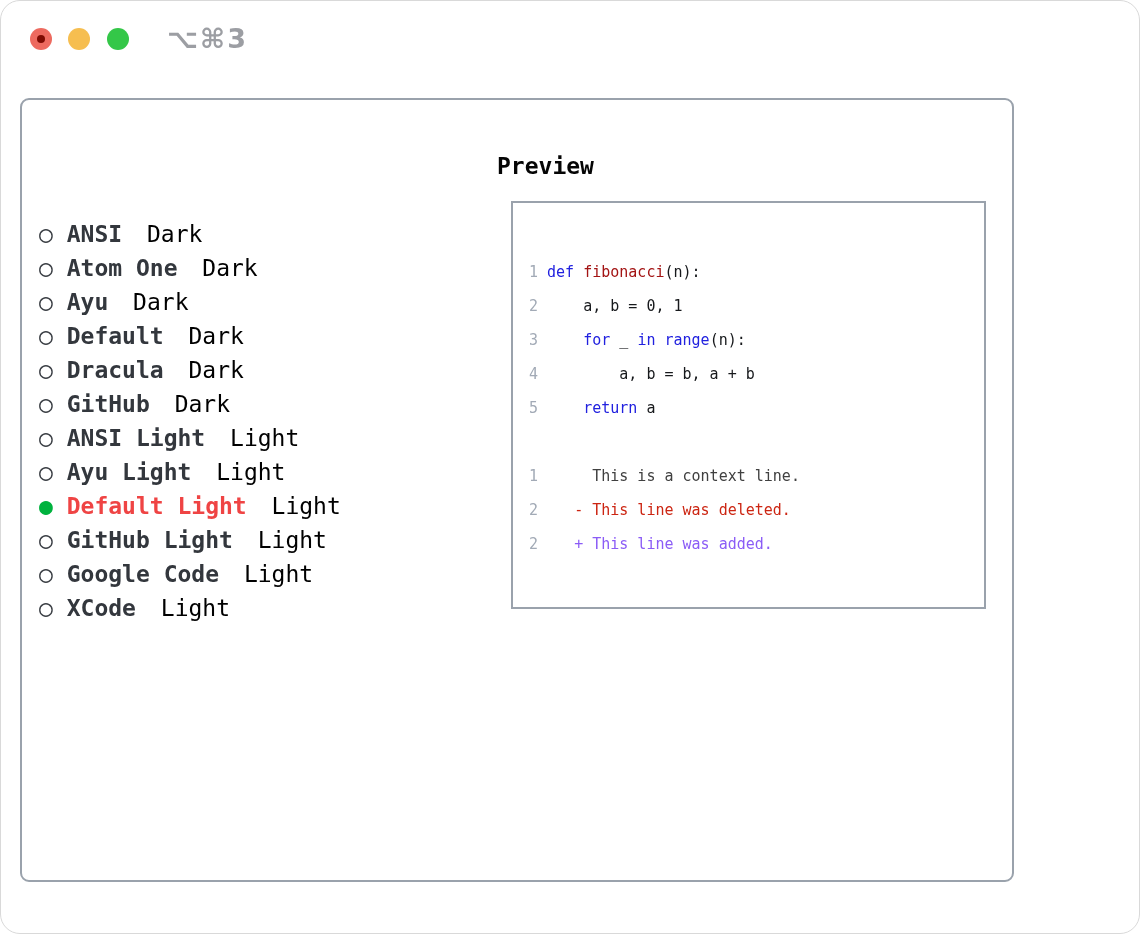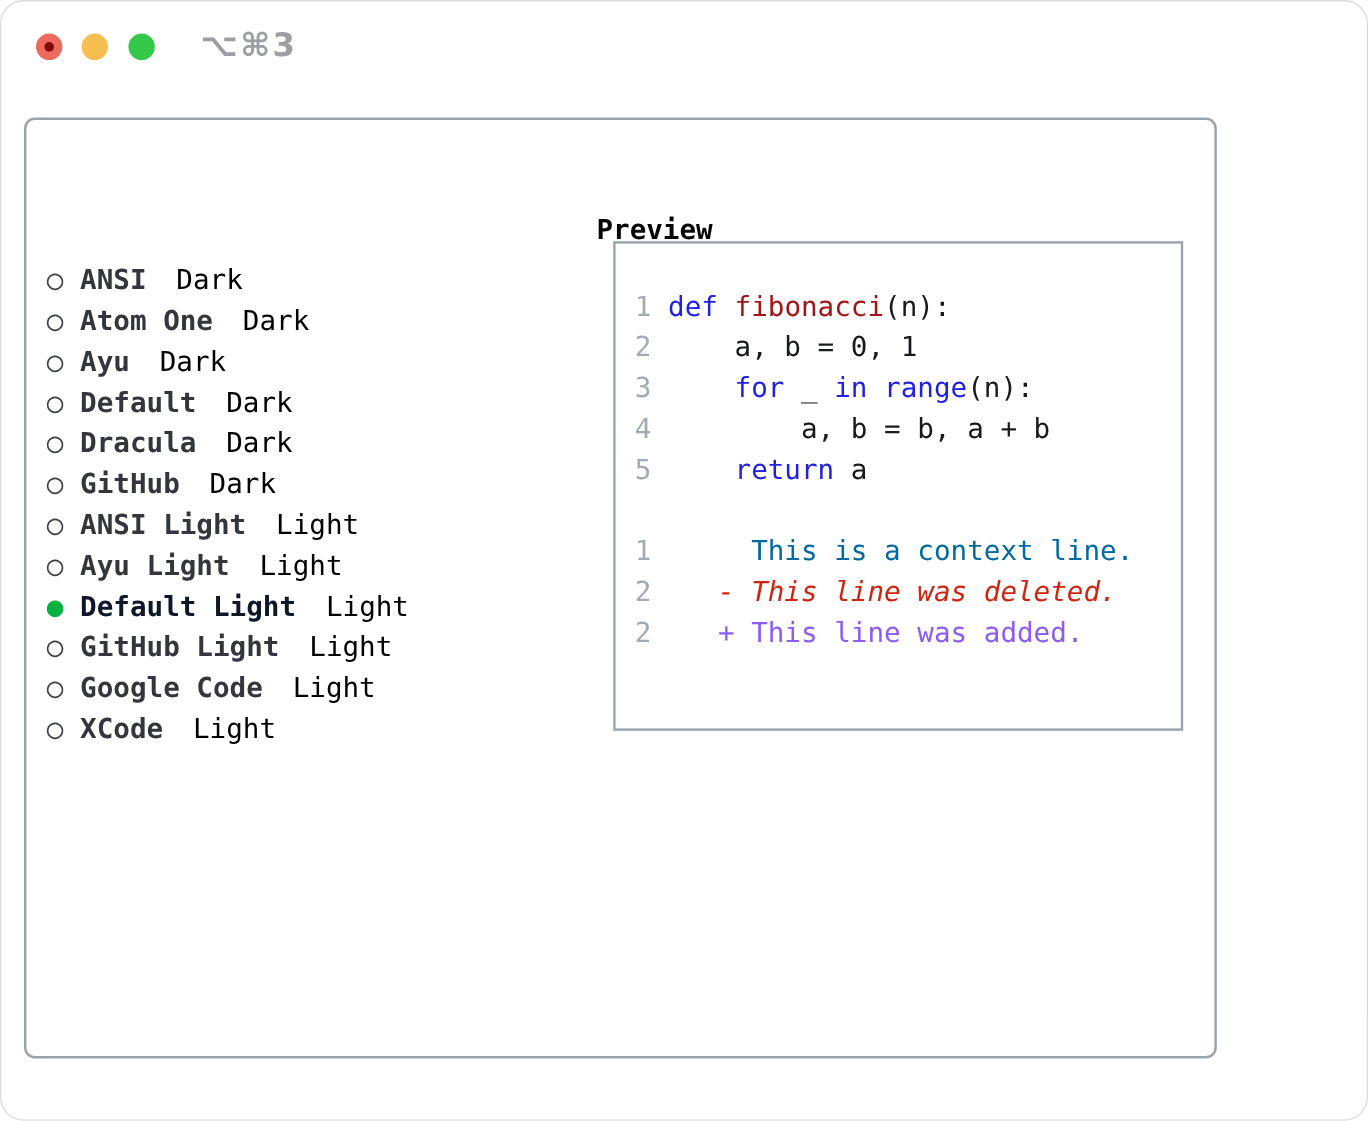--- a/index.html
+++ b/index.html
@@ -39,44 +39,44 @@
   .left-col {
     position:absolute; left:38px; top:148px;
     font-size:23px; line-height:34px; white-space:pre; color:#33373d;
   }
   .row { height:34px; }
   .title-row { font-weight:bold; color:#050505; }
   .indent2 { padding-left:2ch; }
   .apply-title { color:#1c1e22; }
   .radio { color:#3c4046; }
   .radio.sel { color:#00b23e; }
-  .theme-row.selected .name { color:#0f172a; }
+  .theme-row.selected .name { color:#ef4444; }
   .name { color:#33373d;font-weight:bold; }
   .variant { color:#000000;margin-left:11px; }
 
   
   .preview-title {
     position:absolute; left:496px; top:148px; height:34px; line-height:34px;
-    font-size:23px; font-weight:bold; color:#050505; white-space:pre;margin-top:26px;
+    font-size:23px; font-weight:bold; color:#050505; white-space:pre;
   }
   .preview-box {
     position:absolute; left:510px; top:200px; width:475px; height:408px;
     border:2px solid #9aa2ac; background:#fff;
   }
   .code {
-    position:absolute; left:528px; top:238px;
-    font-size:23px; line-height:34px; white-space:pre;
+    position:absolute; left:528px; top:254px;
+    font-size:15px; line-height:34px; white-space:pre;
   }
   .code-line { height:34px; }
   .num { color:#a2aab6; }
   .seg-keyword { color:#2121df; }
   .seg-function { color:#a31414; }
   .seg-plain { color:#17191c; }
-  .seg-context { color:#0369a1; }
-  .seg-deleted { color:#cc2512;font-style:italic; }
+  .seg-context { color:#404040; }
+  .seg-deleted { color:#cc2512; }
   .seg-added { color:#8b5cf6; }
 </style>
 </head>
 <body>
 
 <div class="window">
 
   <div class="titlebar">
     <div class="tl tl-close">
         <div class="dot"></div>

